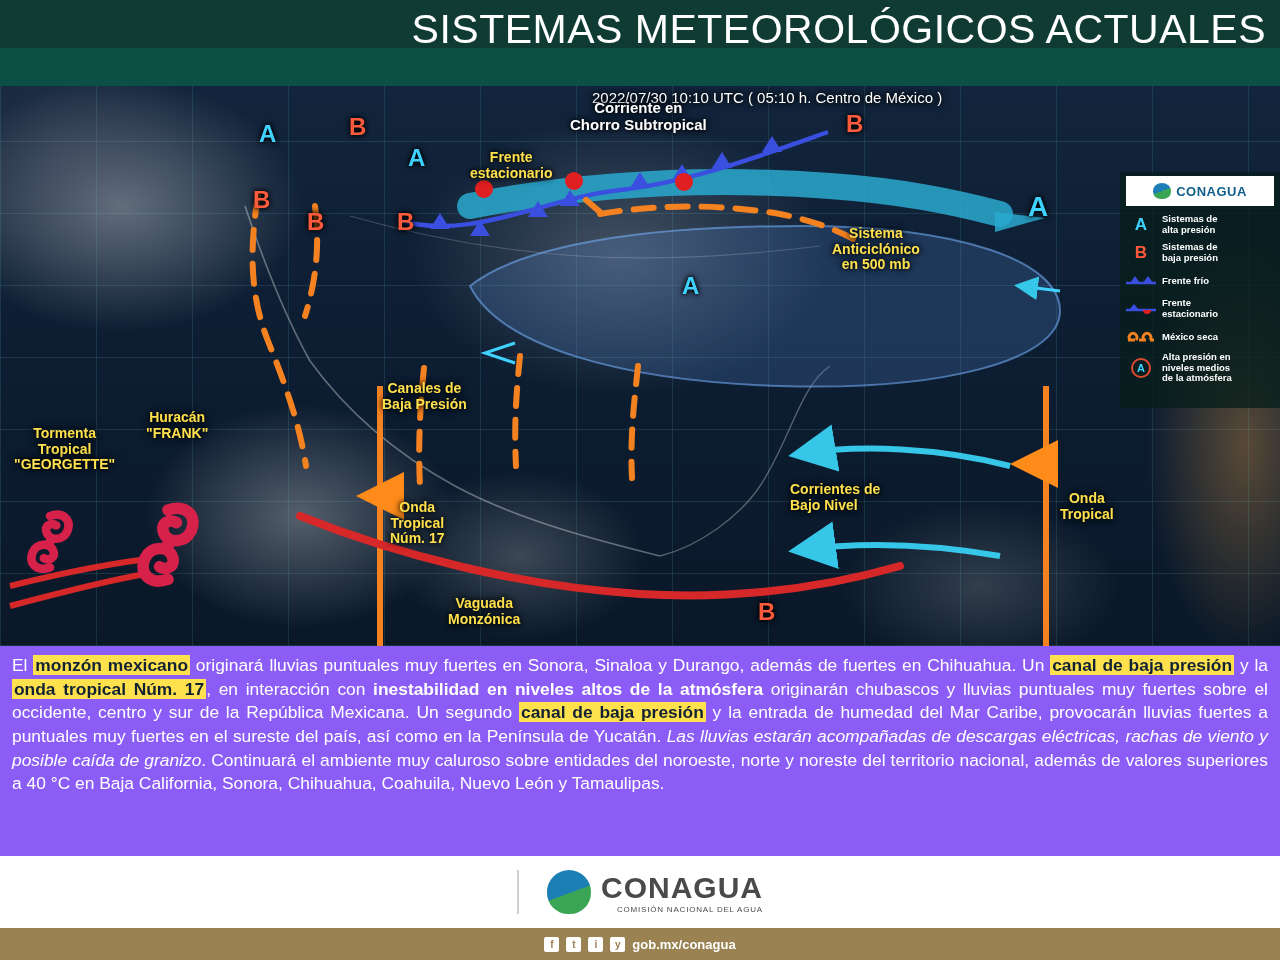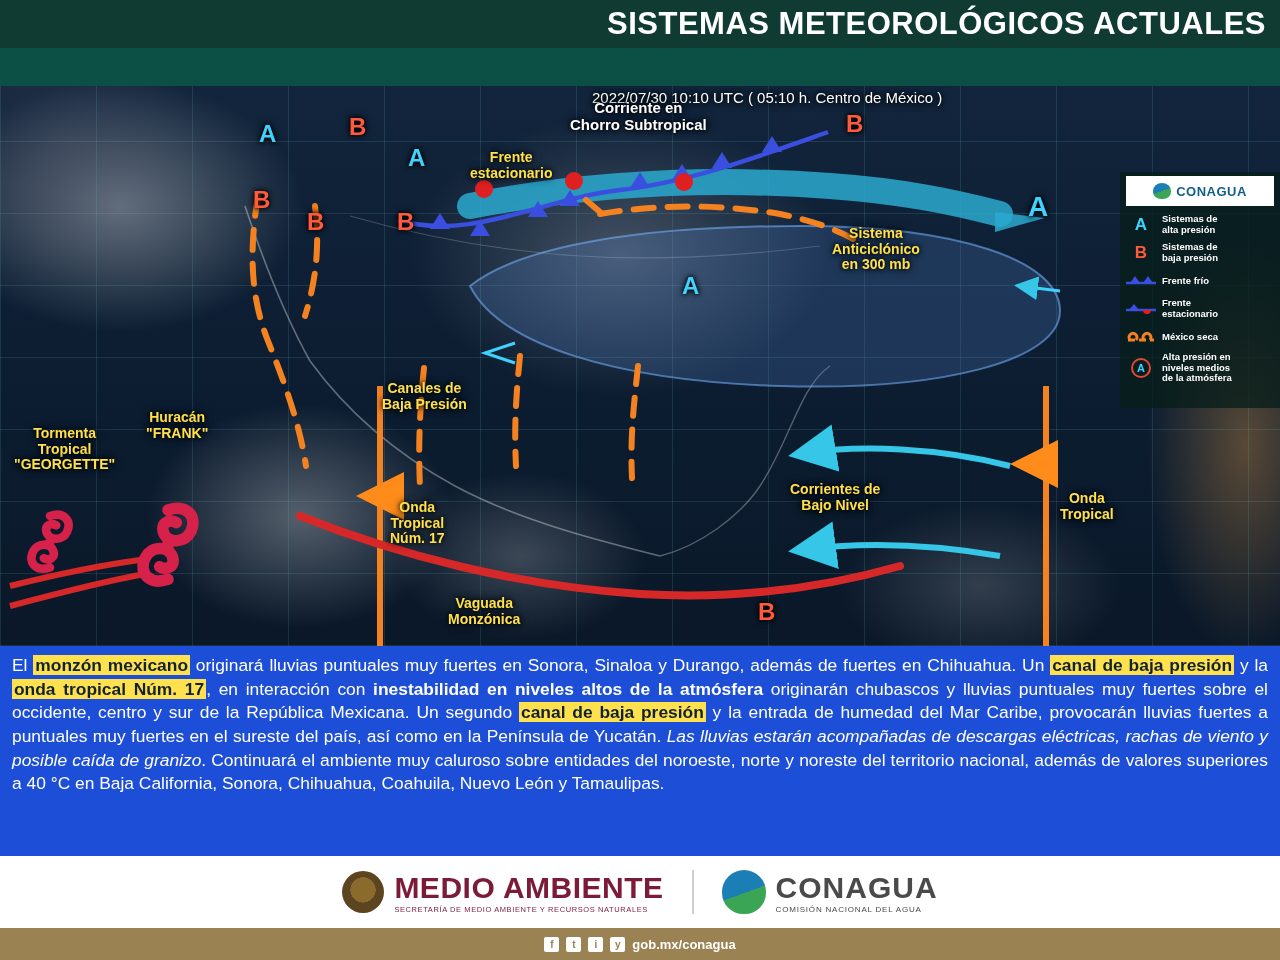--- a/index.html
+++ b/index.html
@@ -10,21 +10,21 @@
   }
   #page { position: relative; width: 1280px; height: 960px; }
 
   
   .header-top {
     position: absolute; left: 0; top: 0; width: 1280px; height: 48px;
     background: #0f3b33;
   }
   .header-title {
     position: absolute; right: 14px; top: 6px;
-    color: #ffffff; font-size: 31px; font-weight: bold; letter-spacing: .5px;
+    color: #ffffff; font-size: 41px; font-weight: normal; letter-spacing: .5px;
     text-transform: uppercase;
   }
   .header-sub-bar {
     position: absolute; left: 0; top: 48px; width: 1280px; height: 38px;
     background: #0c4f44;
   }
   .header-sub {
     position: absolute; right: 14px; top: 55px;
     color: #ffffff; font-size: 19px; font-weight: bold;
   }
@@ -88,21 +88,21 @@
   .key-B { color: #ff5a3c; font-size: 17px; font-weight: bold; }
   .key-circle {
     width: 20px; height: 20px; border: 2px solid #e04a2f; border-radius: 50%;
     color: #3fd2ff; font-size: 11px; font-weight: bold;
     display: flex; align-items: center; justify-content: center;
   }
 
   
   .textblock {
     position: absolute; left: 0; top: 646px; width: 1280px; height: 210px;
-    background: #1d4ed8; color: #ffffff; padding: 8px 12px 6px 12px;
+    background: #8b5cf6; color: #ffffff; padding: 8px 12px 6px 12px;
     font-size: 17.4px; line-height: 1.36; text-align: justify;
   }
   .textblock b { color: #ffffff; font-weight: bold; }
   .hl { background: #ffe14d; color: #123; font-weight: bold; padding: 0 2px; }
   .it { font-style: italic; }
 
   
   .footer {
     position: absolute; left: 0; top: 856px; width: 1280px; height: 72px;
     background: #ffffff; display: flex; align-items: center; justify-content: center; gap: 28px;
@@ -113,21 +113,21 @@
     background: radial-gradient(circle at 50% 45%, #8b6a2e 0 40%, #5c4420 41% 100%);
   }
   .ma-title { color: #7b1b38; font-size: 30px; font-weight: bold; letter-spacing: .5px; }
   .ma-sub { color: #7b1b38; font-size: 7.5px; letter-spacing: .6px; }
   .vline { width: 2px; height: 44px; background: #cfcfcf; }
   .cona-drop {
     width: 44px; height: 44px; border-radius: 50% 50% 48% 48%;
     background: linear-gradient(160deg, #1b7fb5 52%, #3aa655 52%);
   }
   .cona-title { color: #4a4a4a; font-size: 30px; font-weight: bold; letter-spacing: 1px; }
-  .cona-sub { color: #4a4a4a; font-size: 8px; letter-spacing: .8px; }
+  .cona-sub { color: #4a4a4a; font-size: 8px; letter-spacing: .8px; text-align: right; }
   .footer-bar {
     position: absolute; left: 0; top: 928px; width: 1280px; height: 32px;
     background: #9a8253; display: flex; align-items: center; justify-content: center; gap: 7px;
     color: #fff; font-size: 13px; font-weight: bold;
   }
   .soc {
     width: 15px; height: 15px; background: #ffffff; color: #9a8253; border-radius: 2px;
     font-size: 10px; display: flex; align-items: center; justify-content: center; font-weight: bold;
   }
 </style>
@@ -234,34 +234,34 @@
     <div class="sym-B" style="left:397px; top:122px; font-size:24px;">B</div>
     <div class="sym-B" style="left:846px; top:24px; font-size:24px;">B</div>
     <div class="sym-B" style="left:758px; top:512px; font-size:24px;">B</div>
 
     <div class="map-label" style="left:570px; top:14px; font-size:15px; text-align:center; white-space:pre-line;">Corriente en
 Chorro Subtropical</div>
     <div class="map-label lbl-yellow" style="left:470px; top:64px; font-size:14px; text-align:center; white-space:pre-line;">Frente
 estacionario</div>
     <div class="map-label lbl-yellow" style="left:832px; top:140px; font-size:14px; text-align:center; white-space:pre-line;">Sistema
 Anticiclónico
-en 300 mb</div>
+en 500 mb</div>
     <div class="map-label lbl-yellow" style="left:382px; top:295px; font-size:14px; text-align:center; white-space:pre-line;">Canales de
 Baja Presión</div>
     <div class="map-label lbl-yellow" style="left:14px; top:340px; font-size:14px; text-align:center; white-space:pre-line;">Tormenta
 Tropical
 "GEORGETTE"</div>
     <div class="map-label lbl-yellow" style="left:146px; top:324px; font-size:14px; text-align:center; white-space:pre-line;">Huracán
 "FRANK"</div>
     <div class="map-label lbl-yellow" style="left:390px; top:414px; font-size:14px; text-align:center; white-space:pre-line;">Onda
 Tropical
 Núm. 17</div>
     <div class="map-label lbl-yellow" style="left:448px; top:510px; font-size:14px; text-align:center; white-space:pre-line;">Vaguada
 Monzónica</div>
-    <div class="map-label lbl-yellow" style="left:790px; top:396px; font-size:14px; text-align:center; white-space:pre-line;">Corrientes de
+    <div class="map-label lbl-yellow" style="left:790px; top:396px; font-size:14px; text-align:left; white-space:pre-line;">Corrientes de
 Bajo Nivel</div>
     <div class="map-label lbl-yellow" style="left:1060px; top:405px; font-size:14px; text-align:center; white-space:pre-line;">Onda
 Tropical</div>
 
     <div class="legend">
       <div class="legend-logo">
         <span class="cn-mark"></span>
         <span class="cn-text">CONAGUA</span>
       </div>
 
@@ -320,27 +320,20 @@
 de la atmósfera</span>
       </div>
     </div>
   </div>
 
   <div class="textblock">
     <span id="summary-target"><span>El </span><span class="hl">monzón mexicano</span><span> originará lluvias puntuales muy fuertes en Sonora, Sinaloa y Durango, además de fuertes en Chihuahua. Un </span><span class="hl">canal de baja presión</span><span> y la </span><span class="hl">onda tropical Núm. 17</span><span>, en interacción con </span><b>inestabilidad en niveles altos de la atmósfera</b><span> originarán chubascos y lluvias puntuales muy fuertes sobre el occidente, centro y sur de la República Mexicana. Un segundo </span><span class="hl">canal de baja presión</span><span> y la entrada de humedad del Mar Caribe, provocarán lluvias fuertes a puntuales muy fuertes en el sureste del país, así como en la Península de Yucatán. </span><span class="it">Las lluvias estarán acompañadas de descargas eléctricas, rachas de viento y posible caída de granizo</span><span>. Continuará el ambiente muy caluroso sobre entidades del noroeste, norte y noreste del territorio nacional, además de valores superiores a 40 °C en Baja California, Sonora, Chihuahua, Coahuila, Nuevo León y Tamaulipas.</span></span>
   </div>
 
   <div class="footer">
-    <div class="brand">
-      <span class="eagle"></span>
-      <span>
-        <div class="ma-title">MEDIO AMBIENTE</div>
-        <div class="ma-sub">SECRETARÍA DE MEDIO AMBIENTE Y RECURSOS NATURALES</div>
-      </span>
-    </div>
     <div class="vline"></div>
     <div class="brand">
       <span class="cona-drop"></span>
       <span>
         <div class="cona-title">CONAGUA</div>
         <div class="cona-sub">COMISIÓN NACIONAL DEL AGUA</div>
       </span>
     </div>
   </div>
 

